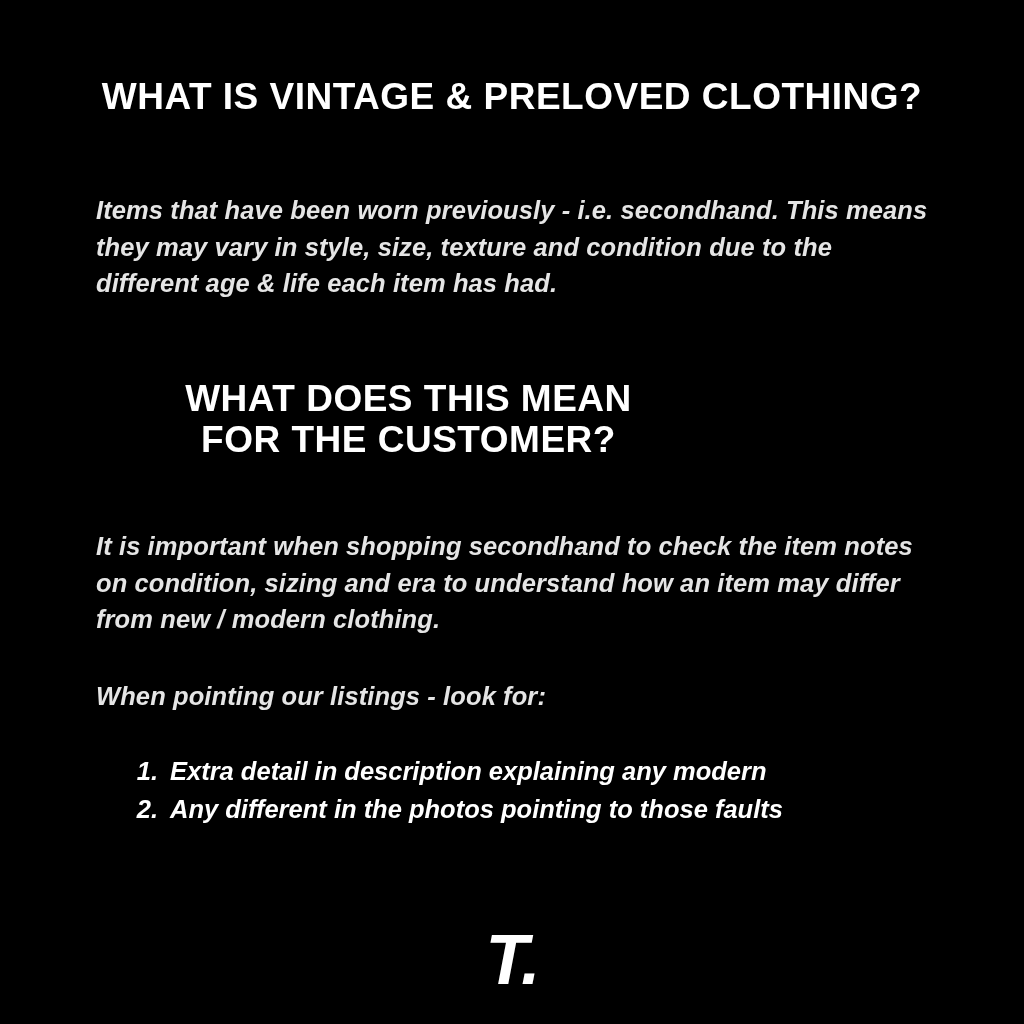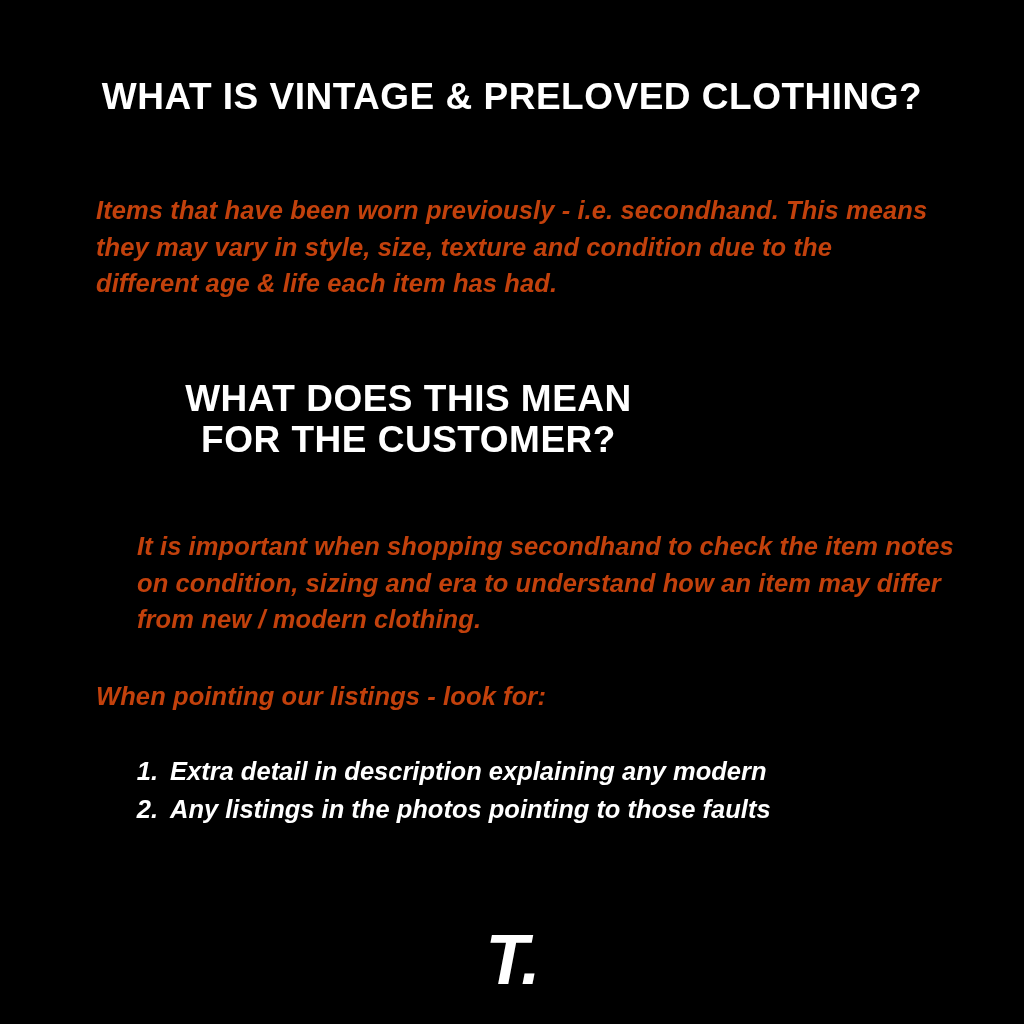--- a/index.html
+++ b/index.html
@@ -44,27 +44,27 @@
     left: 0;
     width: 817px;
     padding: 0 150px;
   }
   .body-text {
     position: absolute;
     font-style: italic;
     font-weight: bold;
     font-size: 25.5px;
     line-height: 1.44;
-    color: #c2410c;
+    color: #e5e5e5;
     left: 96px;
     width: 840px;
     letter-spacing: 0.1px;
   }
   .para-1 { top: 192px; }
-  .para-2 { top: 528px; margin-left: 41px; }
+  .para-2 { top: 528px; }
   .para-3 { top: 678px; }
   .list {
     position: absolute;
     top: 752px;
     left: 96px;
     width: 860px;
     margin: 0;
     padding: 0 0 0 30px;
     list-style: none;
     font-style: italic;
@@ -113,19 +113,19 @@
 
   <div class="body-text para-3">When pointing our listings - look for:</div>
 
   <ol class="list">
     <li>
       <span class="num">1.</span>
       <span>Extra detail in description explaining any modern</span>
     </li>
     <li>
       <span class="num">2.</span>
-      <span>Any listings in the photos pointing to those faults</span>
+      <span>Any different in the photos pointing to those faults</span>
     </li>
   </ol>
 
   <div class="logo">T.</div>
 
 </div>
 
 </body></html>

